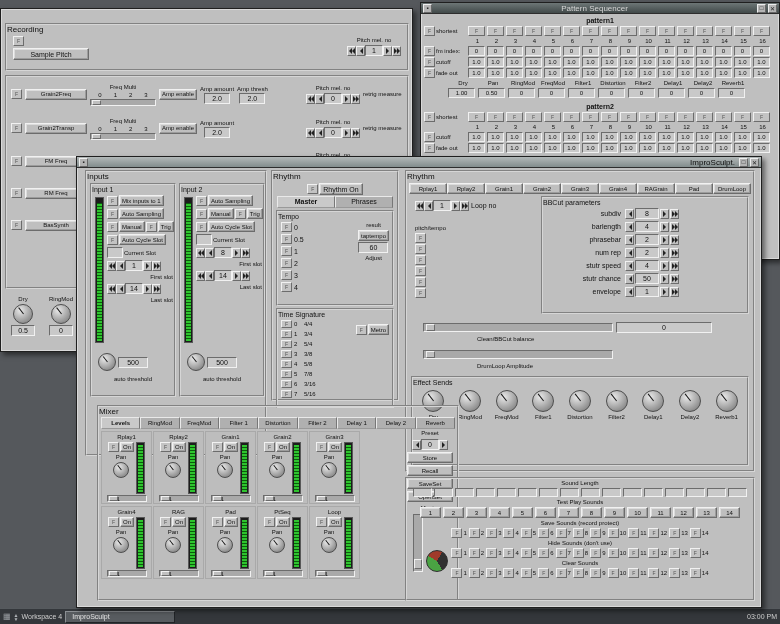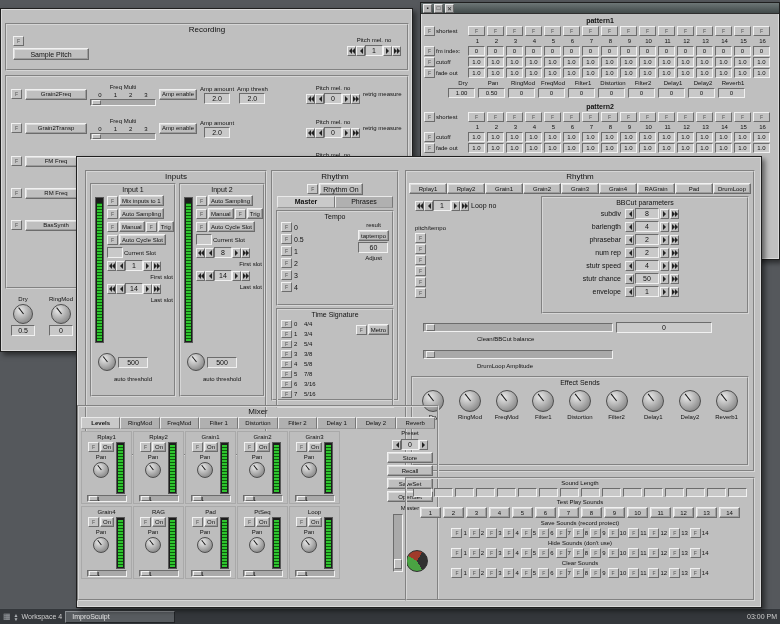--- a/index.html
+++ b/index.html
@@ -12,21 +12,21 @@
 .tbar.active{background:linear-gradient(#b2b8b8,#828c8c);color:#0d0d0d}
 .tbar.inactive{background:linear-gradient(#6d7676,#414949);color:#d6d6d6}
 .tbtn{width:9px;height:9px;flex:none;display:inline-flex;align-items:center;justify-content:center;
  font-size:6px;background:#b4b4b4;color:#222;border:1px solid;border-color:#eee #666 #666 #eee;cursor:pointer}
 .tb-title{flex:1;text-align:center;overflow:hidden}
 .tb-title.right{text-align:right;padding-right:2px}
 .r{display:flex;align-items:center}
 .c{display:flex;flex-direction:column}
 .g{position:absolute;border:2px groove #d6d6d6}
 .gsub{position:relative;border:2px groove #d6d6d6}
-.gt{font-size:8px;line-height:10px;text-align:center;color:#111}
+.gt{font-size:8px;line-height:10px;text-align:left;color:#111}
 .s7{font-size:7px;line-height:9px}
 .lb{font-size:7px;line-height:9px;white-space:nowrap}
 .lb6{font-size:6px;line-height:8px;white-space:nowrap}
 .ctr{text-align:center}
 .btn{display:inline-flex;align-items:center;justify-content:center;flex:none;background:#bfbfbf;
  border:1px solid;border-color:#f1f1f1 #6c6c6c #6c6c6c #f1f1f1;box-shadow:inset -1px -1px 0 #9c9c9c,inset 1px 1px 0 #dcdcdc;
  font-size:7px;height:12px;padding:0 3px;white-space:nowrap;cursor:pointer;color:#111}
 .b6{font-size:6px;height:11px;padding:0 2px}
 .fbtn{display:inline-flex;align-items:center;justify-content:center;flex:none;width:11px;height:10px;
  background:#c3c3c3;border:1px solid;border-color:#f1f1f1 #6c6c6c #6c6c6c #f1f1f1;font-size:5px;color:#555;cursor:pointer}
@@ -241,20 +241,21 @@
       <span class="lb6">RingMod</span>
       <div class="knob k20"></div>
       <span class="disp w24">0</span>
     </div>
     </div>
 </div>
 
 <div class="win" style="left:420px;top:2px;width:360px;height:258px;z-index:1">
   <div class="tbar inactive">
     <span class="tbtn">▪</span>
+    <span class="tb-title">Pattern Sequencer</span>
     <span class="tbtn">□</span>
     <span class="tbtn">✕</span>
   </div>
 
   <div class="c" style="padding:2px 3px;gap:1px">
     <span class="lb ctr" style="font-weight:bold">pattern1</span>
     <div class="r">
       <span class="pslbl r">
           <button class="fbtn">F</button>
           <span class="lb6">shortest</span>
@@ -513,20 +514,26 @@
         <span class="disp fxval">0</span>
         <span class="disp fxval">0</span>
         <span class="disp fxval">0</span>
         <span class="disp fxval">0</span>
         <span class="disp fxval">0</span>
       </div>
   </div>
 </div>
 
 <div class="win" style="left:76px;top:156px;width:686px;height:452px;z-index:3">
+  <div class="tbar active">
+    <span class="tbtn">▪</span>
+    <span class="tb-title right">ImproSculpt.</span>
+    <span class="tbtn">□</span>
+    <span class="tbtn">✕</span>
+  </div>
 
   <div class="g" style="left:8px;top:13px;width:182px;height:286px">
     <div class="gt">Inputs</div>
 
     <div class="g" style="left:3px;top:11px;width:86px;height:214px">
       <div class="gt s7">Input 1</div>
       <div class="meter" style="position:absolute;left:3px;top:12px;width:9px;height:146px">
           <div class="mfill" style="height:96%"></div>
         </div>
       <div class="c g2" style="margin-left:14px;padding:1px 1px">
@@ -862,21 +869,21 @@
           <span class="lb6" style="max-width:35px;overflow:hidden">Delay2</span>
         </div>
           <div class="c g1" style="align-items:center;width:35px">
           <div class="knob k22"></div>
           <span class="lb6" style="max-width:35px;overflow:hidden">Reverb1</span>
         </div>
         </div>
     </div>
   </div>
 
-  <div class="g" style="left:0;top:248px;width:362px;height:196px">
+  <div class="g" style="left:20px;top:248px;width:362px;height:196px">
     <div class="gt">Mixer</div>
     <div class="r tabs2" style="margin:0 2px">
 
     <span class="tab">Levels</span>
         <span class="tab">RingMod</span>
         <span class="tab">FreqMod</span>
         <span class="tab">Filter 1</span>
         <span class="tab">Distortion</span>
         <span class="tab">Filter 2</span>
         <span class="tab">Delay 1</span>

